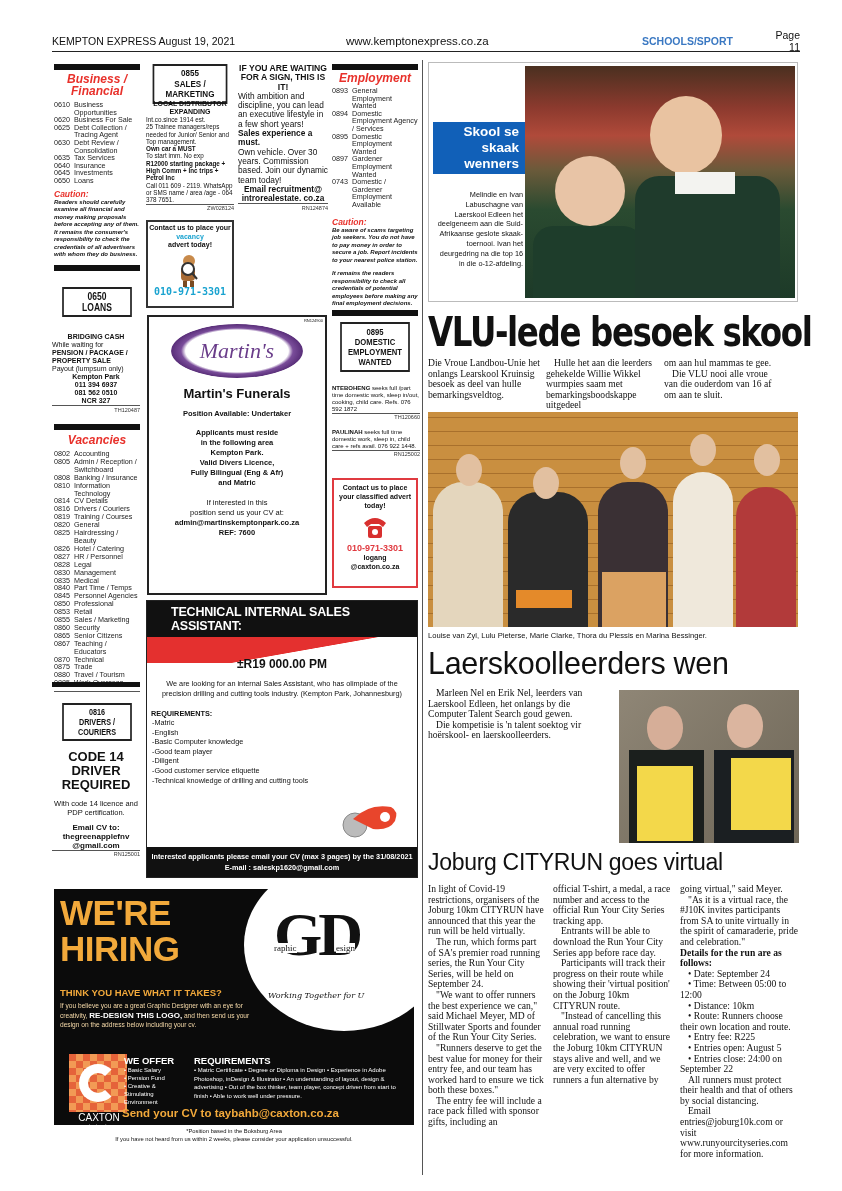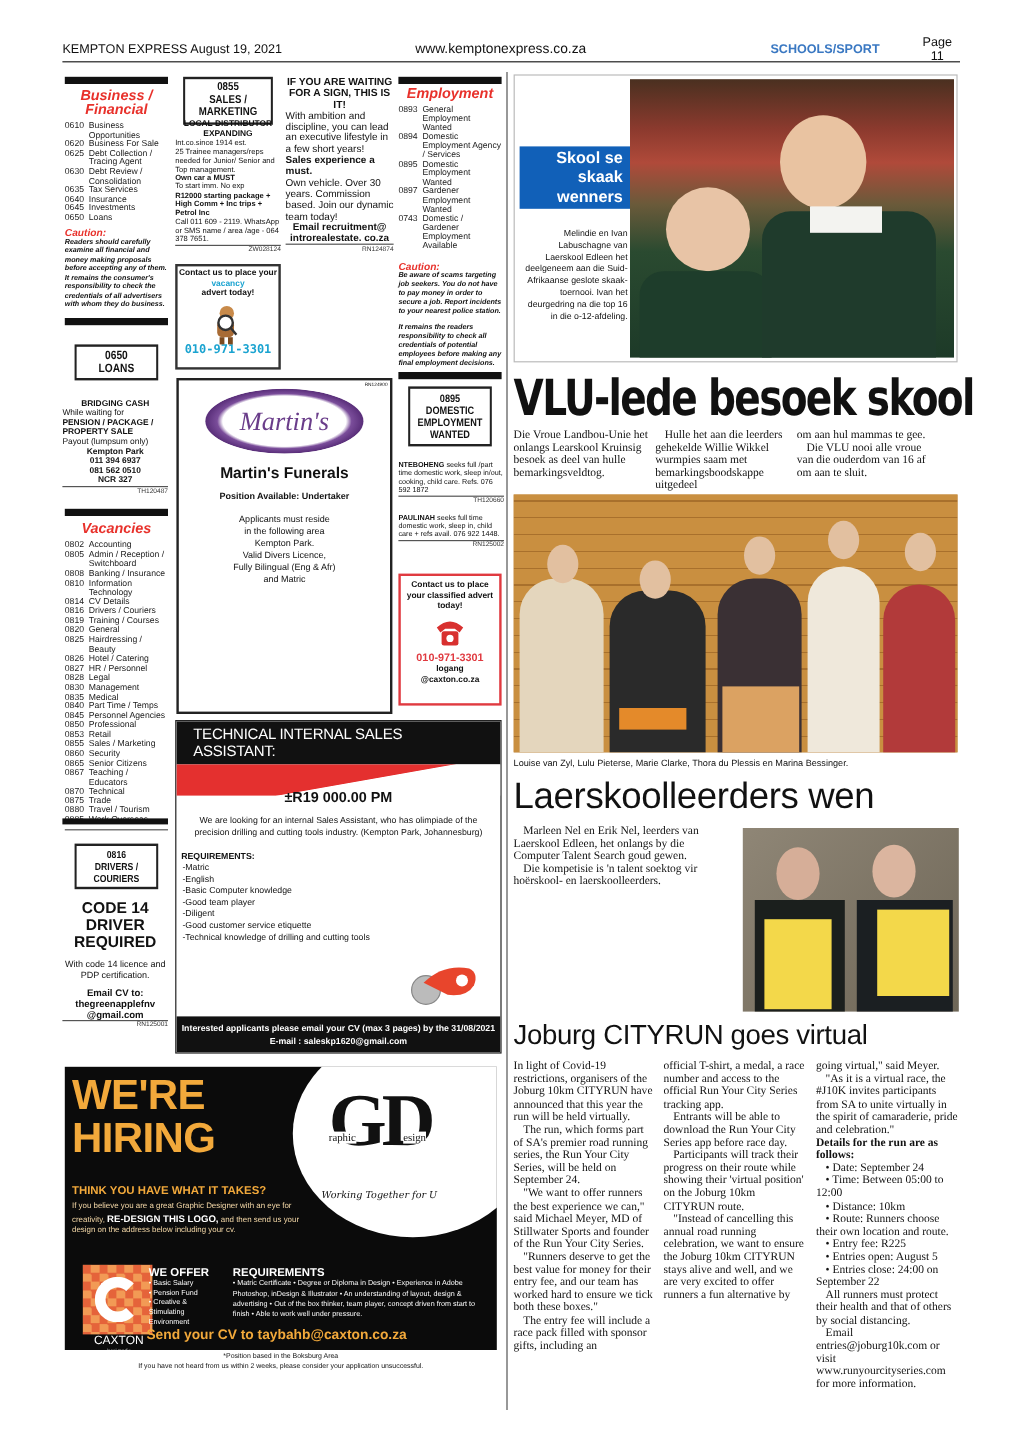--- a/index.html
+++ b/index.html
@@ -2,21 +2,21 @@
 <html><head>
 <meta charset="utf-8">
 <style>
 *{box-sizing:border-box;margin:0;padding:0}
 body{width:842px;height:1191px;background:#fff;font-family:"Liberation Sans",sans-serif;color:#111;position:relative;overflow:hidden}
 .abs{position:absolute}
 .hdr{left:52px;top:32px;width:748px;height:18px;font-size:10.5px;display:flex;align-items:center}
 .hdr .l{width:250px}
 .hdr .c{flex:1;text-align:left;font-size:11.5px;padding-left:44px}
 .hdr .s{color:#3a78c2;font-weight:bold;width:120px}
-.hdr .p{width:38px;text-align:center}
+.hdr .p{width:38px;text-align:right}
 .hdr-line{left:52px;top:51px;width:748px;height:1px;background:#222}
 .vline{width:1px;background:#555}
 .blkbar{height:6px;background:#111}
 .cathead{color:#e8312b;font-weight:bold;font-style:italic;font-size:12px;text-align:center;line-height:12px}
 .caticems{font-size:7.2px;line-height:7.6px;color:#222}
 .catrow{display:flex}
 .catrow .code{width:20px;flex:none}
 .caution-h{color:#e8312b;font-weight:bold;font-style:italic;font-size:8.5px;margin-top:4px}
 .caution-t{font-style:italic;font-weight:bold;font-size:6px;line-height:7.5px}
 .boxhead{border:2px solid #222;text-align:center;font-family:"Liberation Sans",sans-serif;font-weight:bold;font-size:9px;line-height:10px;padding:3px 2px;transform:scaleX(.85)}
@@ -323,32 +323,38 @@
   <div>@caxton.co.za</div>
 </div>
 
 <div class="abs" style="left:147px;top:315px;width:180px;height:280px;border:2px solid #222;text-align:center">
   <div style="font-size:4px;text-align:right;padding:1px 2px">RN124900</div>
   <div style="margin:0 auto;width:132px;height:54px;border-radius:50%;background:radial-gradient(ellipse at center,#fff 55%,#7a4d9a 60%,#5a2f7a 70%,#fff 72%);position:relative;display:flex;align-items:center;justify-content:center">
     <span style="font-family:'Liberation Serif',serif;font-style:italic;font-size:22px;color:#6a3d8a">Martin's</span>
   </div>
   <div style="font-weight:bold;font-size:13px;margin-top:8px">Martin's Funerals</div>
   <div style="font-weight:bold;font-size:7.5px;margin-top:8px">Position Available: Undertaker</div>
-  <div style="font-weight:normal;font-size:7.5px;line-height:10px;margin-top:10px">
+  <div style="font-weight:bold;font-size:7.5px;line-height:10px;margin-top:10px">
     <div>Applicants must reside</div>
     <div>in the following area</div>
     <div>Kempton Park.</div>
     <div>Valid Divers Licence,</div>
     <div>Fully Bilingual (Eng &amp; Afr)</div>
     <div>and Matric</div>
   </div>
+  <div style="font-size:7.5px;line-height:10px;margin-top:10px">
+    <div>If interested in this</div>
+    <div>position send us your CV at:</div>
+    <div style="font-weight:bold">admin@martinskemptonpark.co.za</div>
+    <div style="font-weight:bold">REF: 7600</div>
+  </div>
 </div>
 
 <div class="abs" style="left:146px;top:600px;width:272px;height:278px;border:1px solid #222;overflow:hidden">
-  <div style="background:#111;color:#fff;font-weight:normal;font-size:12.5px;padding:4px 14px;letter-spacing:-.2px">TECHNICAL INTERNAL SALES ASSISTANT:</div>
+  <div style="background:#111;color:#fff;font-weight:bold;font-size:12.5px;padding:4px 24px;letter-spacing:-.2px">TECHNICAL INTERNAL SALES ASSISTANT:</div>
   <div style="height:26px;background:linear-gradient(170deg,#e4302f 0%,#e4302f 55%,#fff 56%)"></div>
   <div style="text-align:center;font-weight:bold;font-size:12px;margin-top:-6px">±R19 000.00 PM</div>
   <div style="text-align:center;font-size:7.3px;line-height:10px;margin:8px 6px 0">We are looking for an internal Sales Assistant, who has olimpiade of the precision drilling and cutting tools industry. (Kempton Park, Johannesburg)</div>
   <div style="font-weight:bold;font-size:7.3px;margin:10px 4px 0">REQUIREMENTS:</div>
   <div style="font-size:7.3px;line-height:9.6px;margin-left:5px" id="tech-reqs">
       <div>-Matric</div>
       <div>-English</div>
       <div>-Basic Computer knowledge</div>
       <div>-Good team player</div>
       <div>-Diligent</div>

